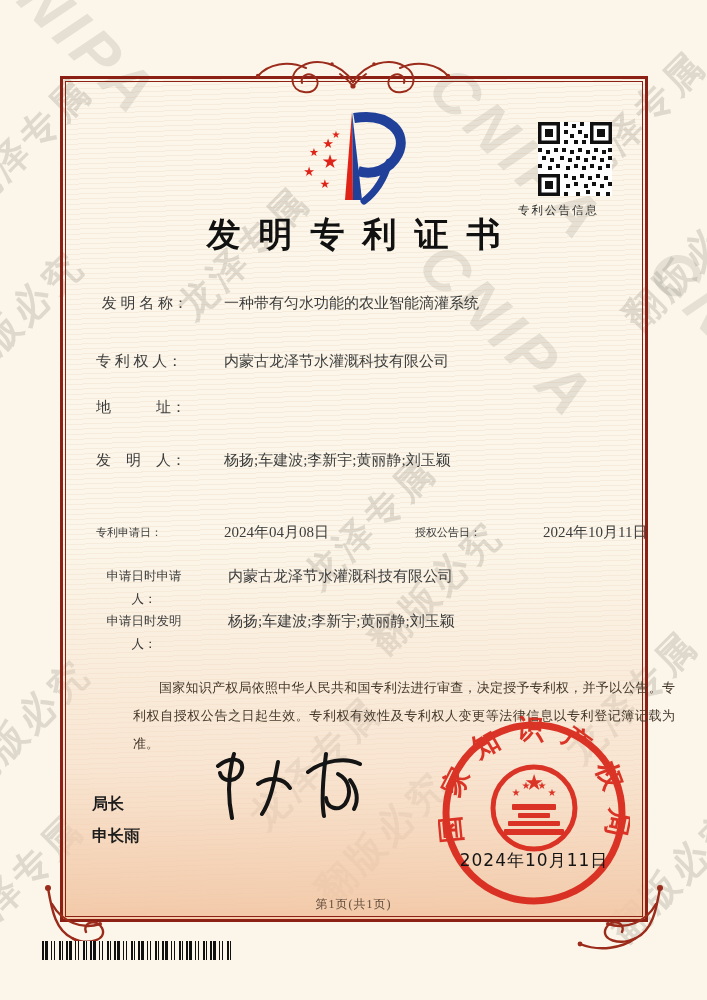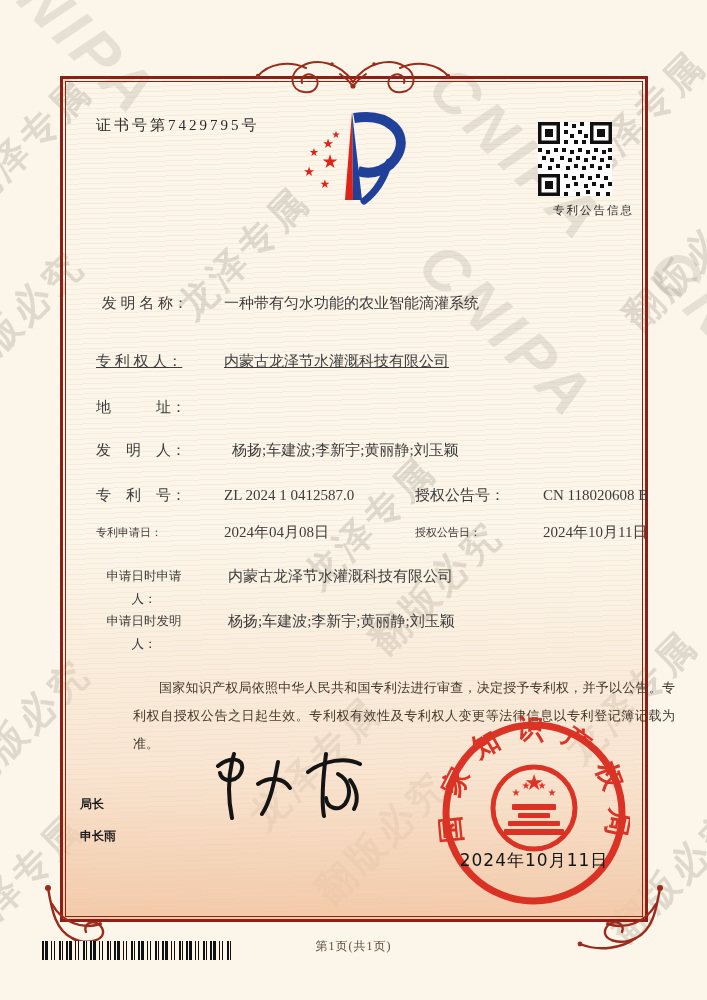--- a/index.html
+++ b/index.html
@@ -26,48 +26,48 @@
         rgba(246,215,190,.55) 82%, rgba(242,198,164,.92) 100%),
       repeating-linear-gradient(178deg, rgba(200,115,66,.08) 0 1px, rgba(255,255,255,0) 1px 5px);
   }
   .frame::after{
     content:""; position:absolute; inset:2px; border:1px solid #8c2014; pointer-events:none;
   }
   
   .cert-no{position:absolute; left:96px; top:116px; font-size:15px; letter-spacing:3px; color:#2b2b2b;}
   .logo{position:absolute; left:292px; top:108px;}
   .qr{position:absolute; left:538px; top:122px;}
-  .qr-caption{position:absolute; left:518px; top:203px; width:116px; text-align:right;
+  .qr-caption{position:absolute; left:518px; top:203px; width:116px; text-align:left;
     font-size:11.5px; letter-spacing:2px; color:#2b2b2b;}
   .title{position:absolute; left:0; top:212px; width:707px; text-align:center;
     font-size:34px; font-weight:700; letter-spacing:18px; text-indent:18px; color:#111;}
   
   .row{position:absolute; left:96px; width:524px; display:flex; font-size:15px; line-height:22px;}
   .row .lbl{flex:0 0 92px; color:#3c3c3c;}
   .row .val{color:#3c3c3c;margin-left:36px;}
   .row .val.wrap{width:400px;}
   .row .lbl2{flex:0 0 92px; margin-left:6px;}
   .row .val2{flex:1;}
-  .r1{top:292px;text-align:right;} .r2{top:350px;text-decoration:underline;} .r3{top:396px;} .r4{top:439px;gap:8px;}
+  .r1{top:292px;text-align:right;} .r2{top:350px;} .r3{top:396px;} .r4{top:449px;}
   .r5{top:484px;} .r6{top:521px;} .r7{top:565px;} .r8{top:610px;}
   .r5 .val,.r6 .val{flex:0 0 185px;}
   .r6 .lbl,.r6 .lbl2{font-size:11px; line-height:23px;}
   .r7 .lbl,.r8 .lbl{flex:0 0 96px; font-size:12.5px; line-height:23px;text-align:center;}
   
   .statement{position:absolute; left:85px; top:674px; width:542px;
     font-size:13px; line-height:28px; text-indent:2em; color:#44382a; text-align:justify;margin-left:48px;}
   
-  .signer{position:absolute; left:80px; top:788px; font-family:"Liberation Sans",sans-serif;
-    font-weight:700; font-size:12px; color:#1d1d1d; line-height:32px;}
+  .signer{position:absolute; left:92px; top:788px; font-family:"Liberation Sans",sans-serif;
+    font-weight:700; font-size:16px; color:#1d1d1d; line-height:32px;}
   .signature{position:absolute; left:198px; top:742px;}
   
   .seal{position:absolute; left:438px; top:716px;}
   
   .page-no{position:absolute; left:0; top:896px; width:707px; text-align:center;
-    font-size:12px; letter-spacing:1px; color:#5f4a39;margin-top:42px;}
+    font-size:12px; letter-spacing:1px; color:#5f4a39;}
   .barcode{position:absolute; left:42px; top:941px; width:190px; height:19px; background:
     repeating-linear-gradient(90deg,
       #101010 0 2px, #fbf6e9 2px 3px,
       #101010 3px 6px, #fbf6e9 6px 9px,
       #101010 9px 10px, #fbf6e9 10px 12px,
       #101010 12px 13px, #fbf6e9 13px 17px,
       #101010 17px 19px, #fbf6e9 19px 20px,
       #101010 20px 21px, #fbf6e9 21px 24px);
   }
   .ornament-top{position:absolute; left:228px; top:52px;}
@@ -136,21 +136,20 @@
       <path d="M10,26 C20,44 40,52 58,46"></path>
       <path d="M30,60 C44,70 66,74 86,66"></path>
     </g>
     <g fill="#9b2b1b">
         <circle cx="6" cy="10" r="3"></circle>
         <circle cx="86" cy="66" r="2.4"></circle>
         <circle cx="58" cy="46" r="2"></circle>
       </g>
   </svg>
 
-  <div class="cert-no">证书号第7429795号</div>
 
   <svg class="logo" width="132" height="98" viewBox="0 0 132 98">
     <path d="M60,4 L53,92 L61,92 Z" fill="#e02318"></path>
     <path d="M60,4 L61,92 L70,92 Z" fill="#20409a"></path>
     <path d="M62,10 C98,4 116,26 106,46 C98,62 80,68 66,63" stroke="#20409a" stroke-width="10" fill="none"></path>
     <path d="M97,54 C92,72 84,84 72,93" stroke="#20409a" stroke-width="7" fill="none" stroke-linecap="round"></path>
     <g fill="#e02318" text-anchor="middle" font-weight="700">
       <text x="44" y="30" font-size="10">★</text>
       <text x="36" y="40" font-size="13">★</text>
       <text x="22" y="48" font-size="11">★</text>
@@ -170,41 +169,36 @@
       <rect x="55.5" y="3.5" width="15" height="15" fill="#ffffff"></rect>
       <rect x="3.5" y="55.5" width="15" height="15" fill="#ffffff"></rect>
       <rect x="7" y="7" width="8" height="8"></rect>
         <rect x="59" y="7" width="8" height="8"></rect>
         <rect x="7" y="59" width="8" height="8"></rect>
       <path d="M26 0h4v4h-4z M34 2h4v4h-4z M42 0h4v4h-4z M26 8h4v4h-4z M32 12h4v4h-4z M40 8h4v4h-4z M46 12h4v4h-4z M26 18h4v4h-4z M36 18h4v4h-4z M44 18h4v4h-4z M0 26h4v4h-4z M8 28h4v4h-4z M16 26h4v4h-4z M24 26h4v4h-4z M32 28h4v4h-4z M40 26h4v4h-4z M48 28h4v4h-4z M56 26h4v4h-4z M64 28h4v4h-4z M70 26h4v4h-4z M4 34h4v4h-4z M12 36h4v4h-4z M22 34h4v4h-4z M30 36h4v4h-4z M38 34h4v4h-4z M46 36h4v4h-4z M54 34h4v4h-4z M62 36h4v4h-4z M70 34h4v4h-4z M0 42h4v4h-4z M10 44h4v4h-4z M18 42h4v4h-4z M28 44h4v4h-4z M36 42h4v4h-4z M44 44h4v4h-4z M52 42h4v4h-4z M60 44h4v4h-4z M68 42h4v4h-4z M26 52h4v4h-4z M34 54h4v4h-4z M42 52h4v4h-4z M50 54h4v4h-4z M58 52h4v4h-4z M66 54h4v4h-4z M28 62h4v4h-4z M36 60h4v4h-4z M46 62h4v4h-4z M54 60h4v4h-4z M62 62h4v4h-4z M70 60h4v4h-4z M26 70h4v4h-4z M38 70h4v4h-4z M48 68h4v4h-4z M58 70h4v4h-4z M68 70h4v4h-4z"></path>
     </g>
   </svg>
   <div class="qr-caption">专利公告信息</div>
 
+  <div class="title">发明专利证书</div>
 
   <div class="row r1">
     <span class="lbl">发 明 名 称：</span>
     <span class="val">一种带有匀水功能的农业智能滴灌系统</span>
   </div>
   <div class="row r2">
     <span class="lbl">专 利 权 人：</span>
     <span class="val">内蒙古龙泽节水灌溉科技有限公司</span>
   </div>
   <div class="row r3">
     <span class="lbl">地　　　址：</span>
   </div>
   <div class="row r4">
     <span class="lbl">发　明　人：</span>
     <span class="val">杨扬;车建波;李新宇;黄丽静;刘玉颖</span>
-  </div>
-  <div class="row r5">
-    <span class="lbl">专　利　号：</span>
-    <span class="val">ZL 2024 1 0412587.0</span>
-    <span class="lbl lbl2">授权公告号：</span>
-    <span class="val val2">CN 118020608 B</span>
   </div>
   <div class="row r6">
     <span class="lbl">专利申请日：</span>
     <span class="val">2024年04月08日</span>
     <span class="lbl lbl2">授权公告日：</span>
     <span class="val val2">2024年10月11日</span>
   </div>
   <div class="row r7">
     <span class="lbl">申请日时申请人：</span>
     <span class="val">内蒙古龙泽节水灌溉科技有限公司</span>

